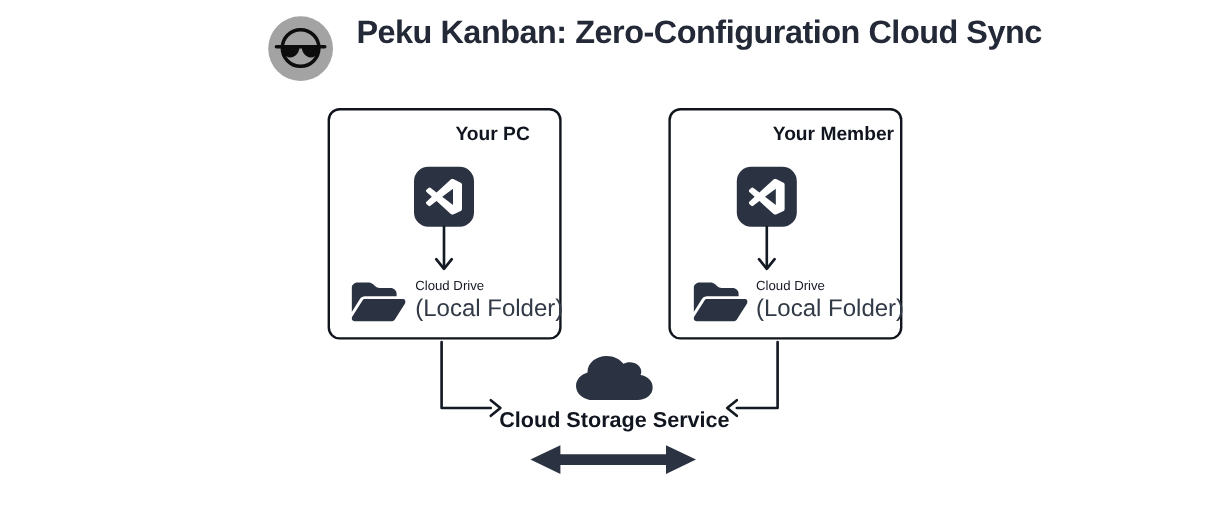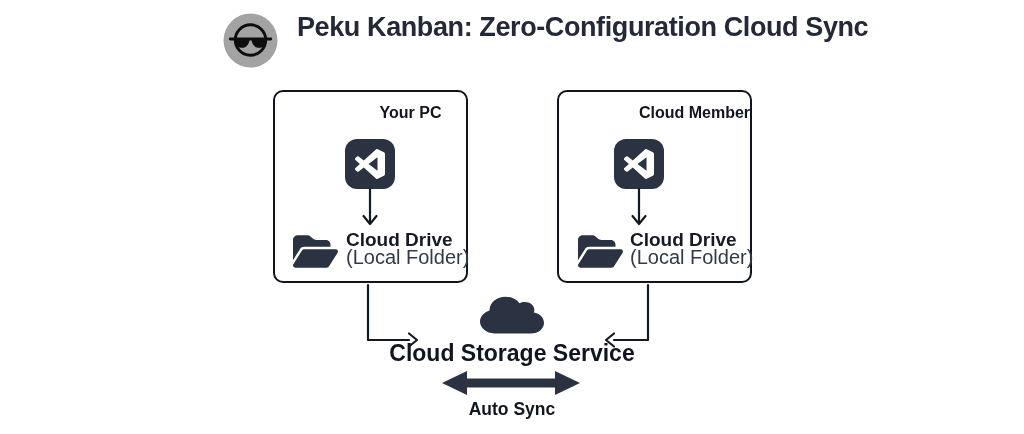--- a/index.html
+++ b/index.html
@@ -73,22 +73,22 @@
   .node-box.right .folder-wrap { left: 19px; }
   .drive-text {
     position: absolute;
     top: 139px;
     text-align: left;
     white-space: nowrap;
   }
   .node-box.left  .drive-text { left: 71px; }
   .node-box.right .drive-text { left: 71px; }
   .drive-label {
-    font-size: 19px;
-    font-weight: 700;
+    font-size: 11px;
+    font-weight: 400;
     line-height: 17px;
     color: #151a24;
   }
   .drive-sublabel {
     font-size: 20px;
     font-weight: 400;
     line-height: 16px;
     margin-top: 1px;
     color: #323a47;
   }
@@ -103,21 +103,21 @@
   .cloud-icon-wrap {
     position: absolute;
     left: 480px; top: 294px;
     width: 64px; height: 42px;
   }
   .cloud-label {
     position: absolute;
     left: 312px; top: 340px;
     width: 400px;
     text-align: center;
-    font-size: 23px;
+    font-size: 18px;
     font-weight: 700;
     color: #10151f;
   }
   .sync-label {
     position: absolute;
     left: 312px; top: 399px;
     width: 400px;
     text-align: center;
     font-size: 17.5px;
     font-weight: 700;
@@ -152,21 +152,21 @@
         <path fill="#2b3342" d="M88.7 223.8L0 375.8V96C0 60.7 28.7 32 64 32H181.5c17 0 33.3 6.7 45.3 18.7l26.5 26.5c12 12 28.3 18.7 45.3 18.7H416c35.3 0 64 28.7 64 64v32H144c-22.8 0-43.8 12.1-55.3 31.8zm27.6 16.1C122.1 230 132.6 224 144 224H544c11.5 0 22 6.1 27.7 16.1s5.7 22.2-.1 32.1l-112 192c-5.7 9.8-16.3 15.9-27.7 15.9H32c-11.5 0-22-6.1-27.7-16.1s-5.7-22.2 .1-32.1l112-192z"></path>
       </svg>
     </div>
     <div class="drive-text">
       <div class="drive-label">Cloud Drive</div>
       <div class="drive-sublabel">(Local Folder)</div>
     </div>
   </div>
 
   <div class="node-box right">
-    <div class="node-title">Cloud Member</div>
+    <div class="node-title">Your Member</div>
     <div class="vs-tile">
       <svg viewBox="0 0 24 24" width="30" height="30">
         <path fill="#ffffff" d="M23.15 2.587L18.21.21a1.494 1.494 0 0 0-1.705.29l-9.46 8.63-4.12-3.128a.999.999 0 0 0-1.276.057L.327 7.261A1 1 0 0 0 .326 8.74L3.899 12 .326 15.26a1 1 0 0 0 .001 1.479L1.65 17.94a.999.999 0 0 0 1.276.057l4.12-3.128 9.46 8.63a1.492 1.492 0 0 0 1.704.29l4.942-2.377A1.5 1.5 0 0 0 24 20.06V3.939a1.5 1.5 0 0 0-.85-1.352zm-5.146 14.861L10.826 12l7.178-5.448z"></path>
       </svg>
     </div>
     <div class="folder-wrap">
       <svg viewBox="0 0 576 512" width="45" height="37" preserveAspectRatio="none">
         <path fill="#2b3342" d="M88.7 223.8L0 375.8V96C0 60.7 28.7 32 64 32H181.5c17 0 33.3 6.7 45.3 18.7l26.5 26.5c12 12 28.3 18.7 45.3 18.7H416c35.3 0 64 28.7 64 64v32H144c-22.8 0-43.8 12.1-55.3 31.8zm27.6 16.1C122.1 230 132.6 224 144 224H544c11.5 0 22 6.1 27.7 16.1s5.7 22.2-.1 32.1l-112 192c-5.7 9.8-16.3 15.9-27.7 15.9H32c-11.5 0-22-6.1-27.7-16.1s-5.7-22.2 .1-32.1l112-192z"></path>
       </svg>
     </div>
@@ -202,15 +202,14 @@
       <polygon fill="#2b3342" points="442,383 467,371 467,378.5 555,378.5 555,371 580,383 555,395 555,387.5 467,387.5 467,395"></polygon>
     </g>
   </svg>
 
   <div class="cloud-icon-wrap">
     <svg viewBox="0 0 640 512" width="64" height="42" preserveAspectRatio="none">
       <path fill="#2b3342" d="M0 336c0 79.5 64.5 144 144 144H512c70.7 0 128-57.3 128-128c0-61.9-44-113.6-102.4-125.4c4.1-10.7 6.4-22.4 6.4-34.6c0-53-43-96-96-96c-19.7 0-38.1 6-53.3 16.2C367 64.2 315.3 32 256 32C167.6 32 96 103.6 96 192c0 2.7 .1 5.4 .2 8.1C40.2 219.8 0 273.2 0 336z"></path>
     </svg>
   </div>
   <div class="cloud-label">Cloud Storage Service</div>
-  <div class="sync-label">Auto Sync</div>
 
 </div>
 
 </body></html>

